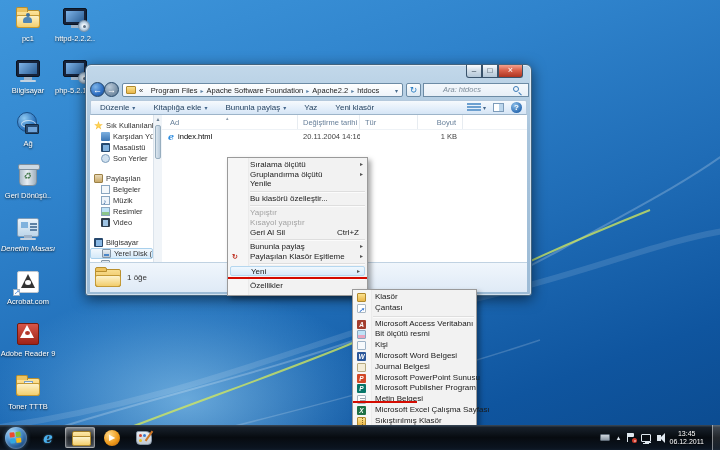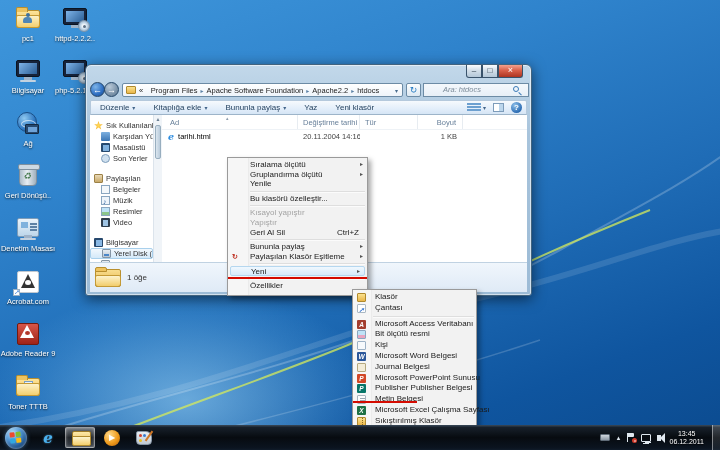--- a/index.html
+++ b/index.html
@@ -254,21 +254,21 @@
       </i>
     </div>
   <div class="dlabel">Ağ</div>
 </div>
 <div class="dicon" style="left:-1px; top:162px;">
   <div class="dimg">
       <i class="shape-bin"></i>
     </div>
   <div class="dlabel">Geri Dönüşü..</div>
 </div>
-<div class="dicon" style="left:-1px; top:215px;">
+<div class="dicon" style="left:-1px; top:215px;font-style:italic;">
   <div class="dimg">
       <i class="shape-cpl">
         <i></i>
         <b></b>
       </i>
       <i class="shape-stand"></i>
       <i class="shape-standbase"></i>
     </div>
   <div class="dlabel">Denetim Masası</div>
 </div>
@@ -419,21 +419,21 @@
     <div class="filelist">
       <div class="cols">
         <div class="col c-name"><span>Ad</span><span class="sort-arrow">▴</span></div>
         <div class="col c-date">Değiştirme tarihi</div>
         <div class="col c-type">Tür</div>
         <div class="col c-size">Boyut</div>
       </div>
       <div class="frow">
         <div class="fc c1">
             <span class="ie-ico">e</span>
-            <span>tarihi.html</span>
+            <span>index.html</span>
           </div>
         <div class="fc c2">20.11.2004 14:16</div>
         <div class="fc c3">HTML Belgesi</div>
         <div class="fc c4">1 KB</div>
       </div>
     </div>
   </div>
 
   <div class="details">
     <div class="big-folder">
@@ -444,43 +444,43 @@
   </div>
 </div>
 
 <div class="cmenu">
   <div class="ci"><span>Sıralama ölçütü</span><span class="sub">▸</span></div>
   <div class="ci"><span>Gruplandırma ölçütü</span><span class="sub">▸</span></div>
   <div class="ci"><span>Yenile</span></div>
   <div class="csep"></div>
   <div class="ci"><span>Bu klasörü özelleştir...</span></div>
   <div class="csep"></div>
+  <div class="ci disabled"><span>Yapıştır</span></div>
   <div class="ci disabled"><span>Kısayol yapıştır</span></div>
-  <div class="ci disabled"><span>Yapıştır</span></div>
   <div class="ci"><span>Geri Al Sil</span><span class="sc">Ctrl+Z</span></div>
   <div class="csep"></div>
   <div class="ci"><span>Bununla paylaş</span><span class="sub">▸</span></div>
   <div class="ci"><span class="mi">↻</span><span>Paylaşılan Klasör Eşitleme</span><span class="sub">▸</span></div>
   <div class="csep"></div>
   <div class="ci hl"><span>Yeni</span><span class="sub">▸</span></div>
   <div class="csep"></div>
   <div class="ci"><span>Özellikler</span></div>
 </div>
 
 <div class="smenu">
   <div class="si"><i class="sico folder"></i><span>Klasör</span></div>
   <div class="si"><i class="sico shortcut">➚</i><span>Çantası</span></div>
   <div class="ssep"></div>
   <div class="si"><i class="sico access">A</i><span>Microsoft Access Veritabanı</span></div>
   <div class="si"><i class="sico bitmap"></i><span>Bit ölçütü resmi</span></div>
   <div class="si"><i class="sico contact"></i><span>Kişi</span></div>
   <div class="si"><i class="sico word">W</i><span>Microsoft Word Belgesi</span></div>
   <div class="si"><i class="sico journal"></i><span>Journal Belgesi</span></div>
   <div class="si"><i class="sico powerpoint">P</i><span>Microsoft PowerPoint Sunusu</span></div>
-  <div class="si"><i class="sico publisher">P</i><span>Publisher Publisher Belgesi</span></div>
+  <div class="si"><i class="sico publisher">P</i><span>Microsoft Publisher Program</span></div>
   <div class="si"><i class="sico text"></i><span>Metin Belgesi</span></div>
   <div class="si"><i class="sico excel">X</i><span>Microsoft Excel Çalışma Sayfası</span></div>
   <div class="si"><i class="sico zip"></i><span>Sıkıştırılmış Klasör</span></div>
   <div class="si"><i class="sico briefcase"></i><span>Evrak Çantası</span></div>
 </div>
 
 <div class="redline" style="left:228px; top:277px; width:139px;"></div>
 <div class="redline" style="left:353px; top:401px; width:64px;"></div>
 
 <div class="taskbar">

